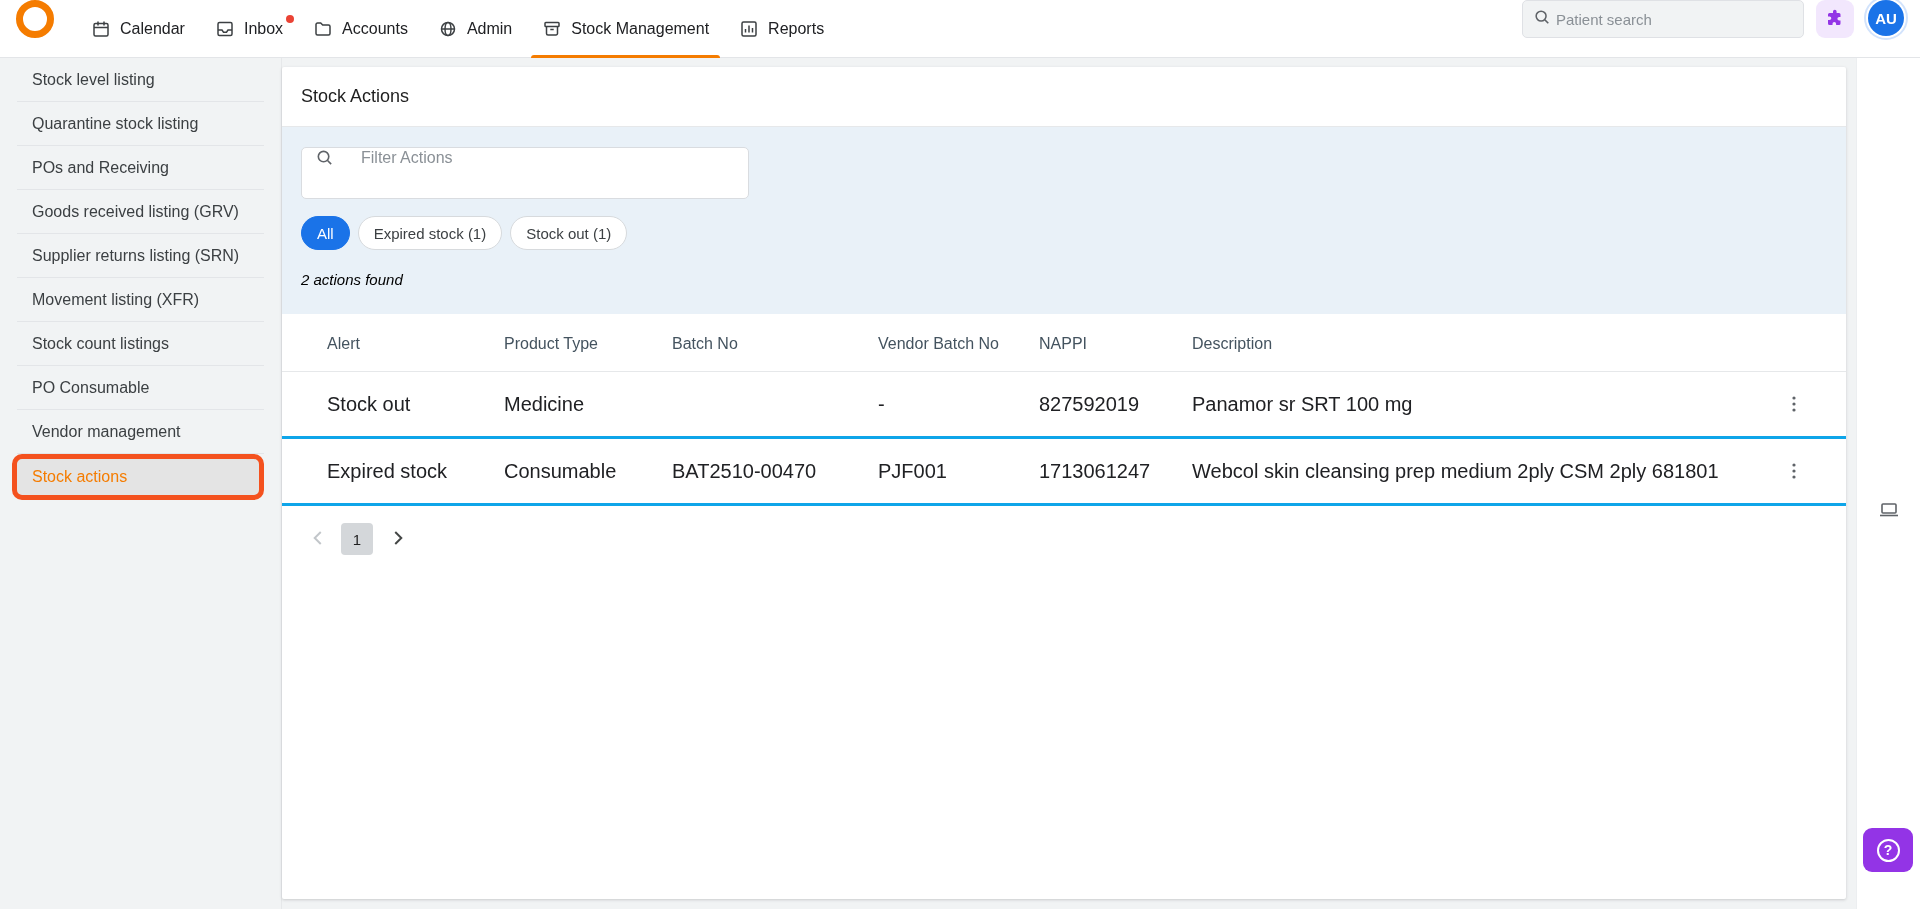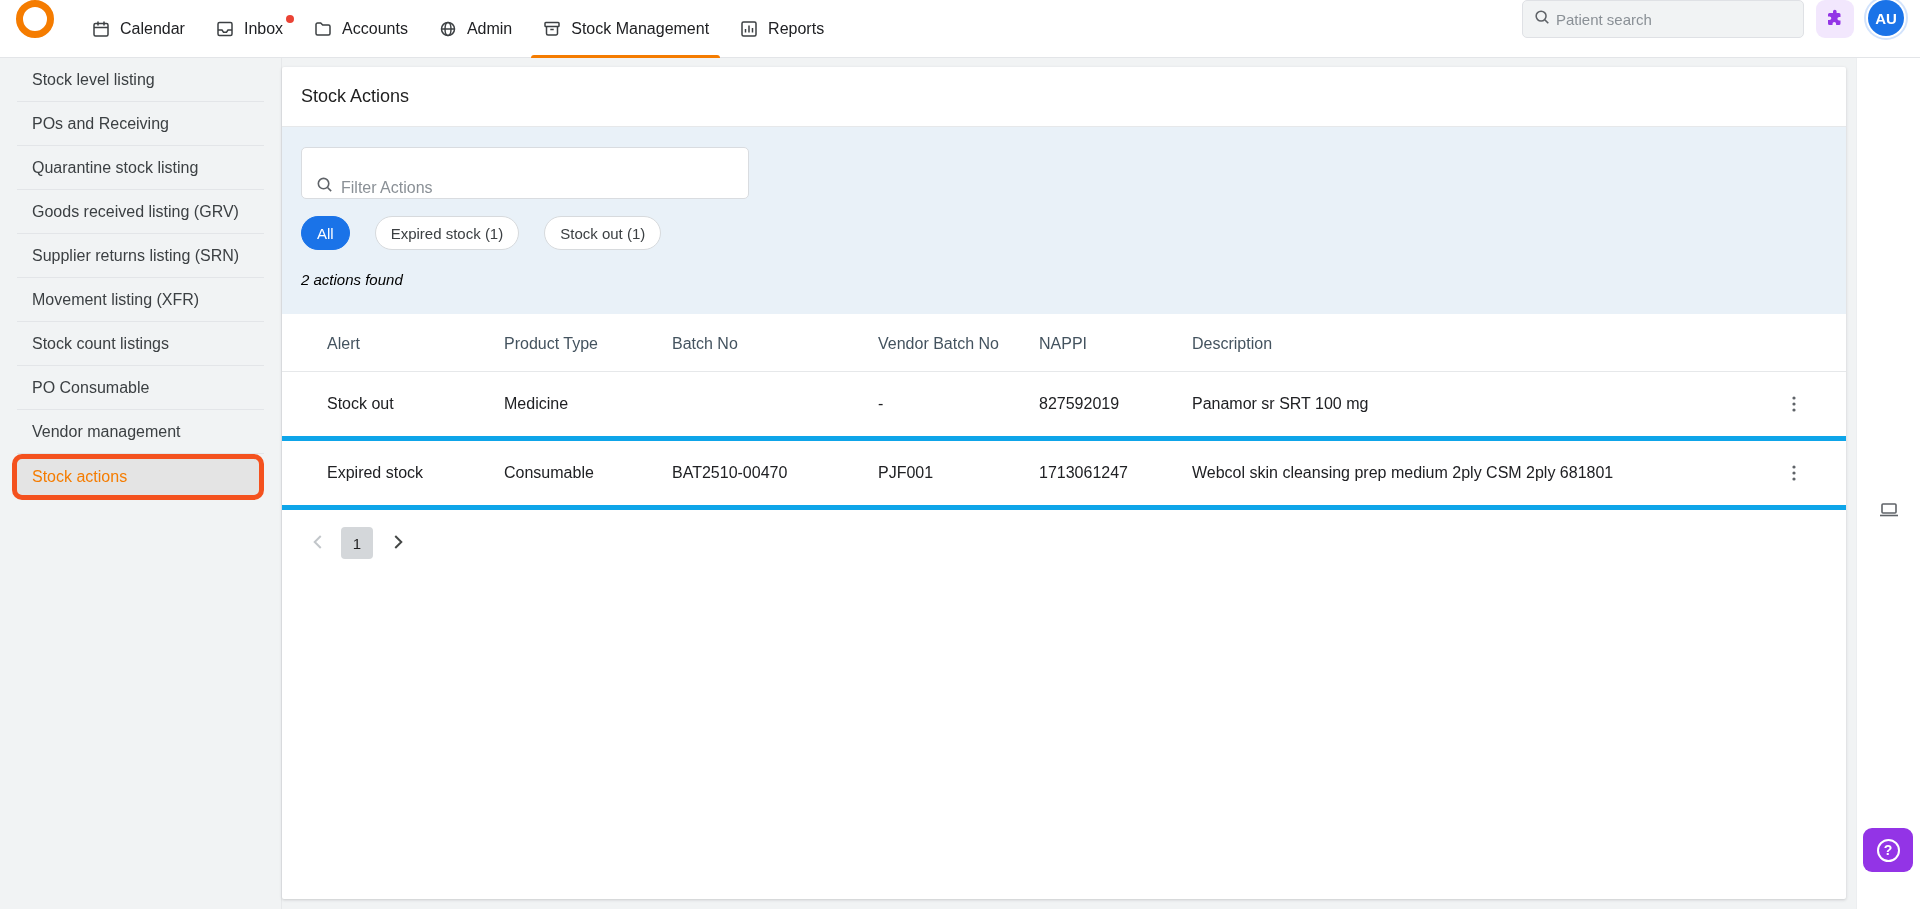--- a/index.html
+++ b/index.html
@@ -78,45 +78,45 @@
   }
   .card-header {
     height:60px; flex:none; display:flex; align-items:center; padding:0 19px;
     border-bottom:1px solid #e6e8ea;
   }
   .card-header h1 { margin:0; font-size:18px; font-weight:400; color:#1f1f1f; }
 
   .filter-section { background:#e9f1f8; padding:20px 19px 26px 19px; flex:none; }
   .filter-input {
     width:448px; height:52px; background:#fff; border:1px solid #d9dce0;
-    border-radius:5px; display:flex; align-items:flex-end; padding:0 13px; gap:5px; color:#5f6368;
+    border-radius:5px; display:flex; align-items:flex-start; padding:0 13px; gap:25px; color:#5f6368;
   }
   .filter-input input {
     border:none; outline:none; flex:1; background:transparent;
     font-family:"Liberation Sans", sans-serif; font-size:16px; color:#202124;
   }
   .filter-input input::placeholder { color:#8a9096; }
-  .chips { display:flex; gap:25px; margin-top:17px; }
+  .chips { display:flex; gap:8px; margin-top:17px; }
   .chip {
     height:34px; padding:0 15px; border-radius:17px; border:1px solid #d7dadd;
     background:#fff; color:#3c4043; font-size:15px; display:flex; align-items:center;
     cursor:pointer; white-space:nowrap;
   }
   .chip.active { background:#1a73e8; border-color:#1a73e8; color:#fff; }
   .result-count { margin-top:21px; font-size:15px; font-style:italic; color:#000000; }
 
   
   table.actions { width:100%; border-collapse:collapse; table-layout:fixed; flex:none; }
   table.actions th {
     text-align:left; font-weight:400; font-size:16px; color:#44535f;
     padding:21px 8px 18px 0; border-bottom:1px solid #e6e8ea; white-space:nowrap;
   }
   table.actions td {
-    font-size:16px; color:#202124; padding:14px 8px 14px 0;
-    border-bottom:5px solid #0ea5e9; white-space:nowrap; overflow:hidden; text-overflow:ellipsis;
+    font-size:20px; color:#202124; padding:14px 8px 14px 0;
+    border-bottom:3px solid #0ea5e9; white-space:nowrap; overflow:hidden; text-overflow:ellipsis;
   }
   table.actions th:first-child, table.actions td:first-child { padding-left:45px; }
   .col-alert{width:222px} .col-ptype{width:168px} .col-batch{width:206px}
   .col-vbatch{width:161px} .col-nappi{width:153px} .col-desc{width:auto} .col-menu{width:70px}
   .kebab {
     border:none; background:transparent; color:#5f6368; width:36px; height:36px;
     display:grid; place-items:center; cursor:pointer; border-radius:50%;
   }
   td.menu-cell { text-align:center; padding-right:18px; }
 
@@ -230,22 +230,22 @@
       </span>
     </button>
 
     <div class="avatar">AU</div>
   </header>
 
   <div class="app-body">
 
     <aside class="sidebar">
       <div class="sidebar-item">Stock level listing</div>
+      <div class="sidebar-item">Quarantine stock listing</div>
       <div class="sidebar-item">POs and Receiving</div>
-      <div class="sidebar-item">Quarantine stock listing</div>
       <div class="sidebar-item">Goods received listing (GRV)</div>
       <div class="sidebar-item">Supplier returns listing (SRN)</div>
       <div class="sidebar-item">Movement listing (XFR)</div>
       <div class="sidebar-item">Stock count listings</div>
       <div class="sidebar-item">PO Consumable</div>
       <div class="sidebar-item">Vendor management</div>
       <div class="sidebar-item active">Stock actions</div>
     </aside>
 
     <main class="content">

